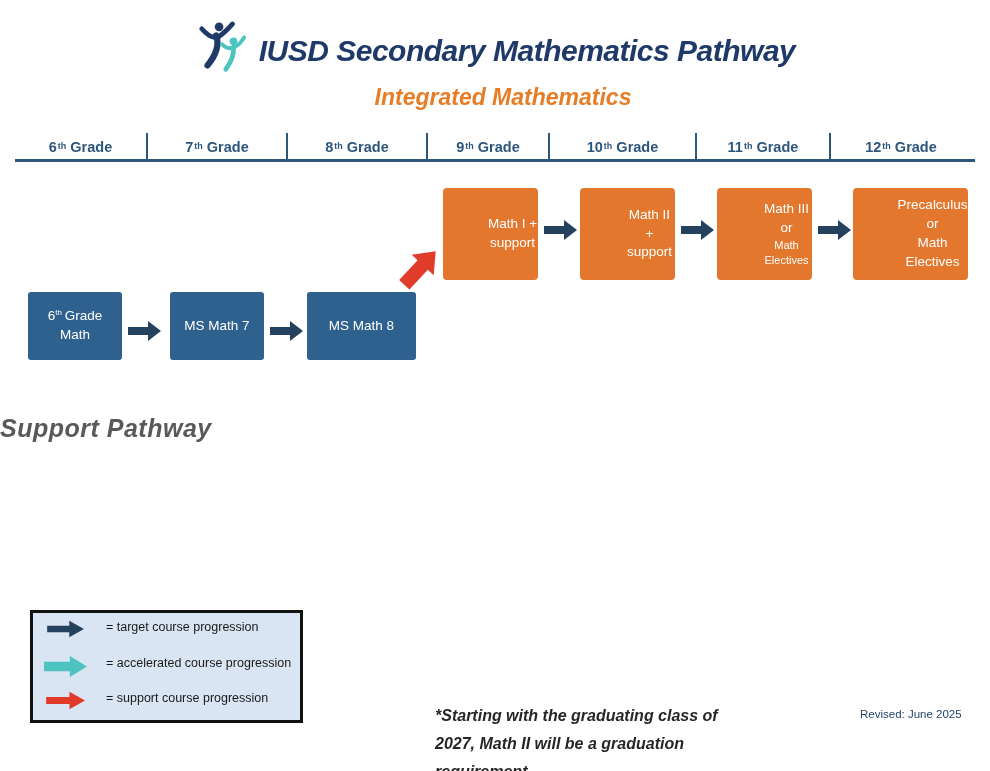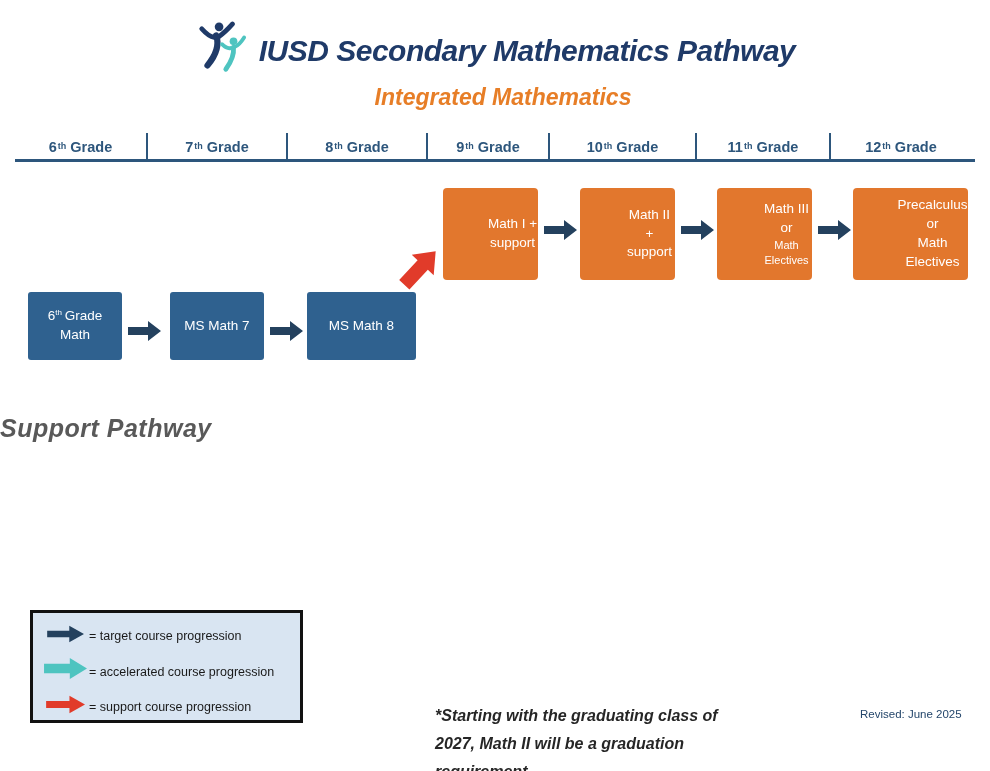--- a/index.html
+++ b/index.html
@@ -77,21 +77,21 @@
 
   
   .legend {
     position: absolute; left: 30px; top: 610px;
     width: 273px; height: 113px;
     background: #D9E5F2;
     border: 3px solid #111111;
     padding: 7px 9px 6px 11px;
     display: flex; flex-direction: column; justify-content: space-between;
   }
-  .legend-row { display: flex; align-items: flex-end; gap: 1px; height: 23px; }
+  .legend-row { display: flex; align-items: flex-start; gap: 18px; height: 23px; }
   .legend-icon { flex: 0 0 44px; display: flex; align-items: center; }
   .legend-text { font-size: 12.5px; color: #1a1a1a; white-space: nowrap; }
 
   
   .footnote {
     position: absolute; left: 435px; top: 702px; width: 322px;
     font-size: 16px; font-style: italic; font-weight: bold;
     color: #262626; line-height: 1.75;
   }
   .revised {

